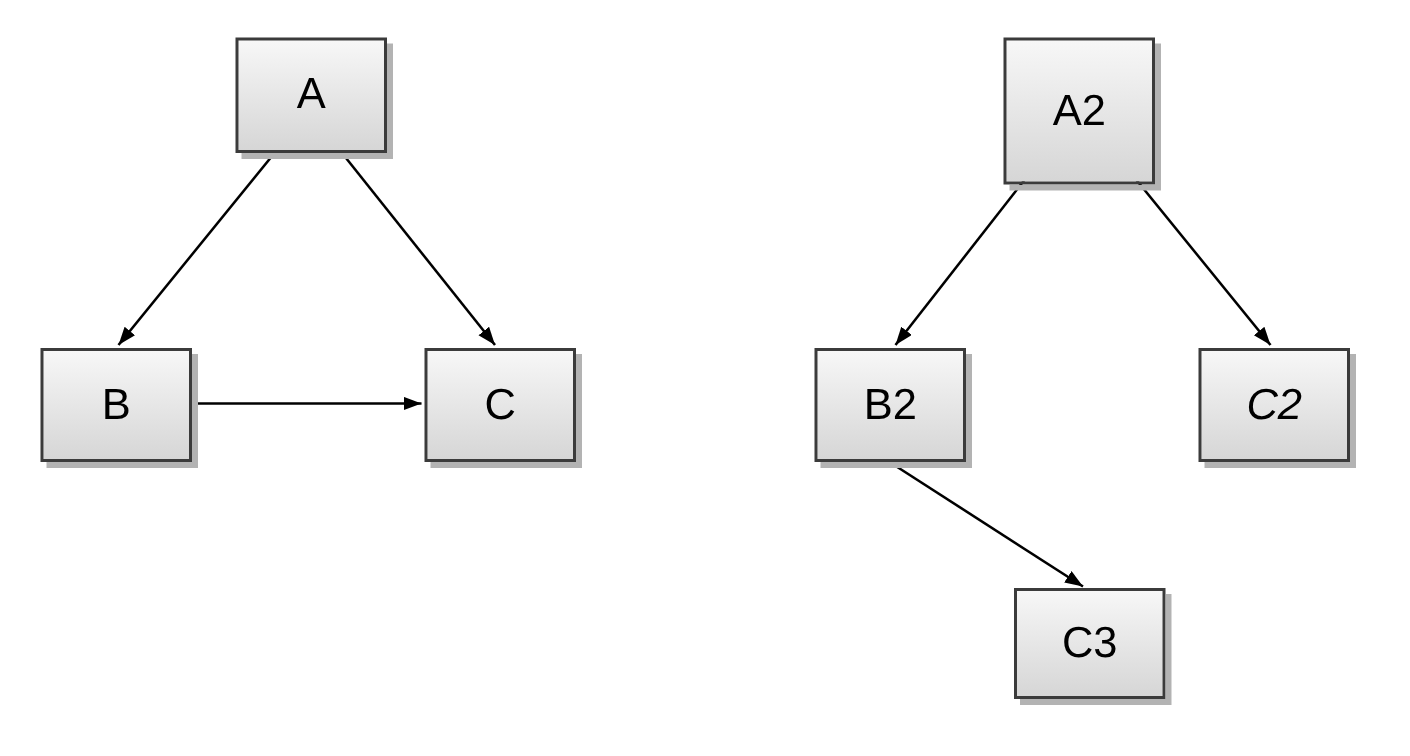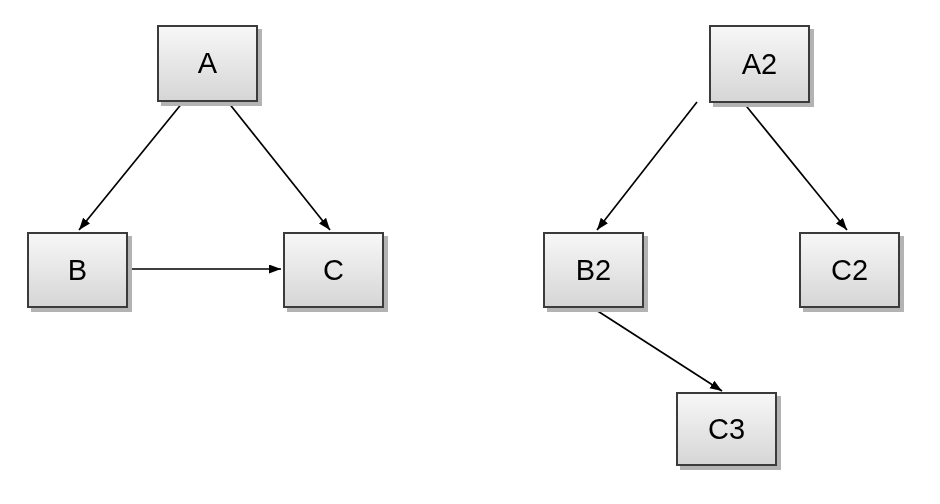--- a/index.html
+++ b/index.html
@@ -65,26 +65,26 @@
   <div id="nodes">
       <div class="node" style="left: 157px; top: 25px; width: 101px; height: 77px;">
         <span class="node-label">A</span>
       </div>
       <div class="node" style="left: 27px; top: 232px; width: 101px; height: 76px;">
         <span class="node-label">B</span>
       </div>
       <div class="node" style="left: 283px; top: 232px; width: 101px; height: 76px;">
         <span class="node-label">C</span>
       </div>
-      <div class="node" style="left: 669px; top: 25px; width: 101px; height: 78px; margin-left: 40px;">
+      <div class="node" style="left: 669px; top: 25px; width: 101px; height: 98px;">
         <span class="node-label">A2</span>
       </div>
       <div class="node" style="left: 543px; top: 232px; width: 101px; height: 76px; align-items: center;">
         <span class="node-label">B2</span>
       </div>
-      <div class="node" style="left: 799px; top: 232px; width: 101px; height: 76px;">
+      <div class="node" style="left: 799px; top: 232px; width: 101px; height: 76px; font-style: italic;">
         <span class="node-label">C2</span>
       </div>
       <div class="node" style="left: 676px; top: 392px; width: 101px; height: 74px;">
         <span class="node-label">C3</span>
       </div>
     </div>
 </div>
 
 </body></html>

